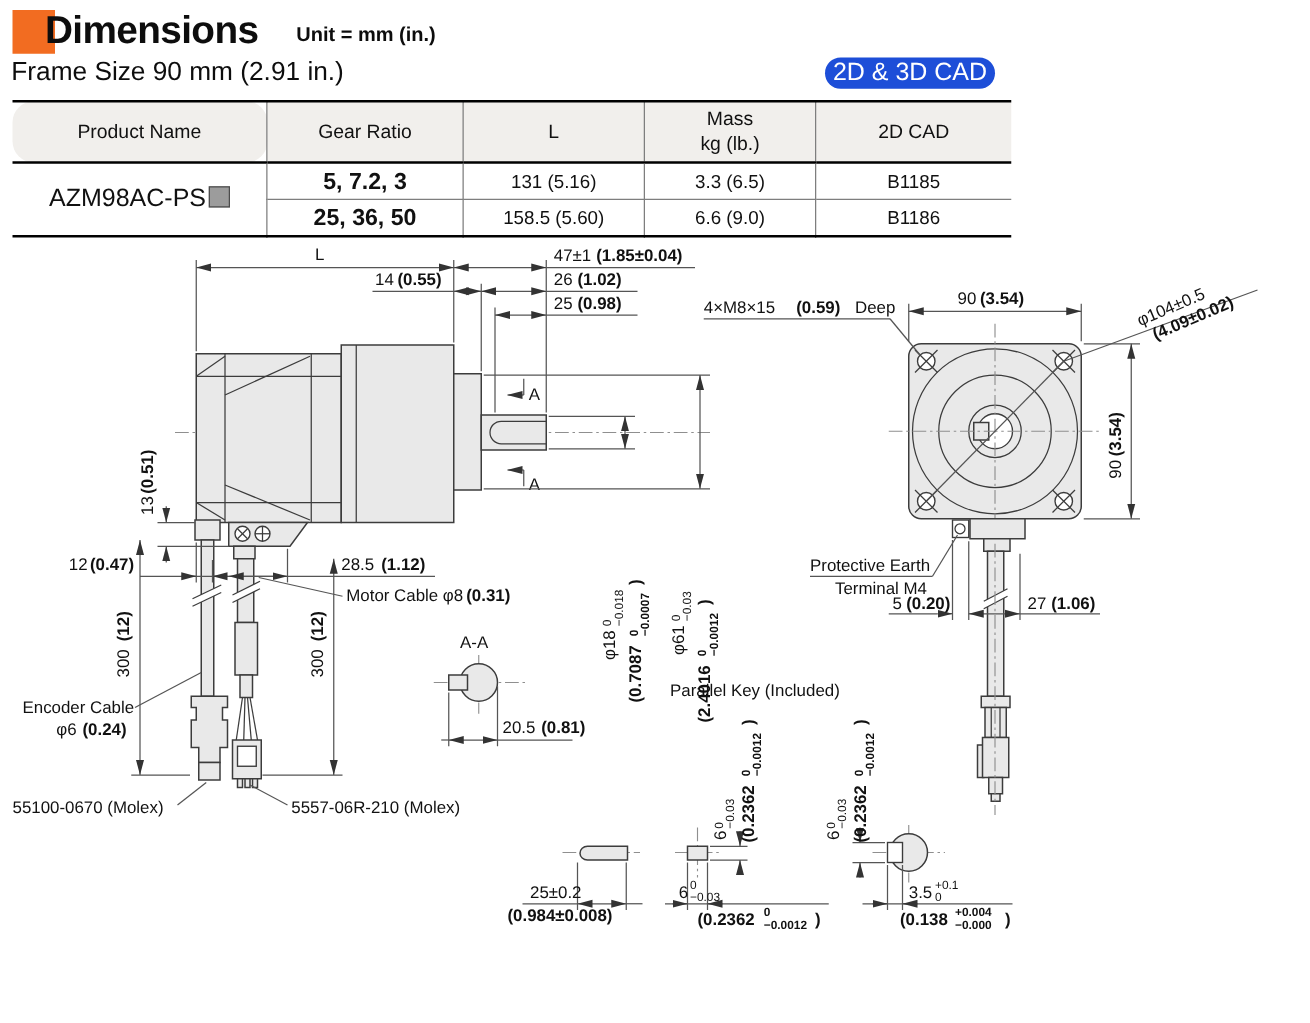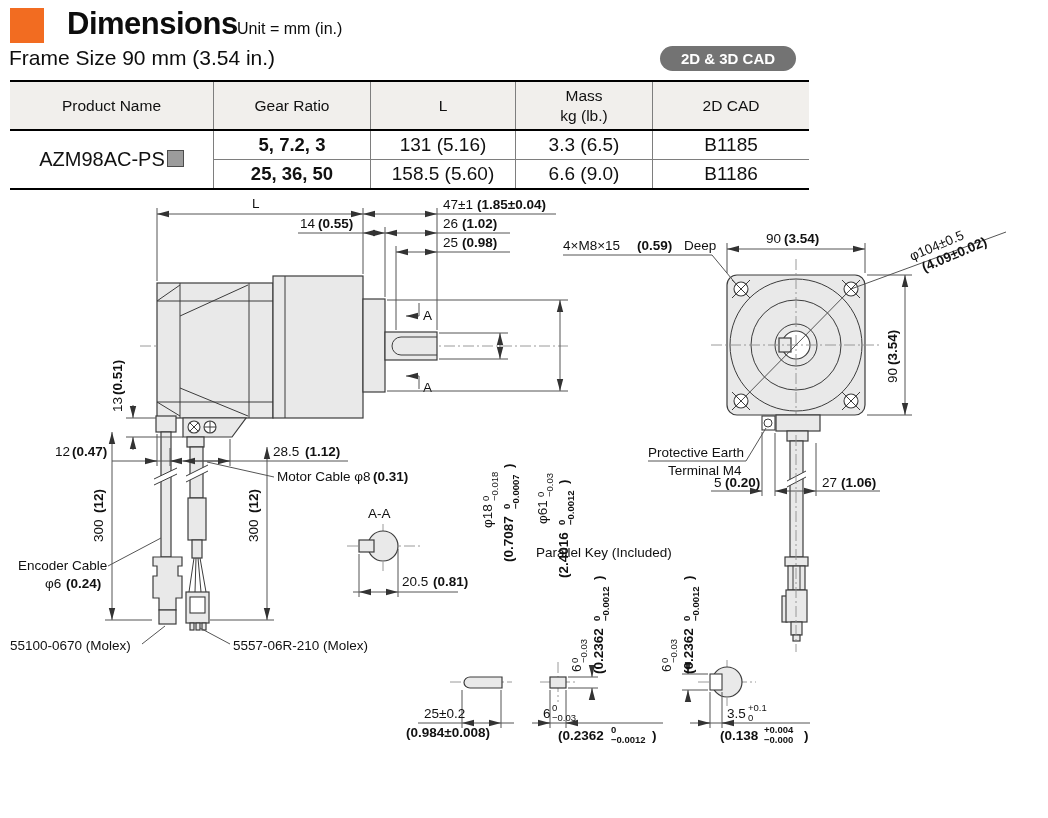--- a/index.html
+++ b/index.html
@@ -1,58 +1,58 @@
 <!DOCTYPE html>
 <html><head>
 <meta charset="utf-8">
 <style>
   html,body{margin:0;padding:0;background:#fff;}
   body{width:1048px;height:818px;position:relative;font-family:"Liberation Sans",sans-serif;color:#111;overflow:hidden;}
   
   .hdr-square{position:absolute;left:10px;top:8px;width:34px;height:35px;background:#f26c21;}
-  .hdr-title{position:absolute;left:67px;top:6px;font-size:31px;font-weight:700;letter-spacing:-0.5px;color:#0d0d0d;}
-  .hdr-unit{position:absolute;left:237px;top:20px;font-size:16px;font-weight:400;color:#0d0d0d;}
+  .hdr-title{position:absolute;left:36px;top:6px;font-size:31px;font-weight:700;letter-spacing:-0.5px;color:#0d0d0d;}
+  .hdr-unit{position:absolute;left:237px;top:20px;font-size:16px;font-weight:700;color:#0d0d0d;}
   .frame-size{position:absolute;left:9px;top:46px;font-size:21px;color:#0d0d0d;}
-  .cad-badge{position:absolute;left:660px;top:46px;width:136px;height:25px;background:#737373;border-radius:13px;
-             color:#fff;font-size:15px;font-weight:700;text-align:center;line-height:25px;}
+  .cad-badge{position:absolute;left:660px;top:46px;width:136px;height:25px;background:#1d4ed8;border-radius:13px;
+             color:#fff;font-size:20px;font-weight:400;text-align:center;line-height:25px;}
   
   table.spec{position:absolute;left:10px;top:80px;border-collapse:collapse;table-layout:fixed;
              border-top:2px solid #000;border-bottom:2px solid #000;}
   table.spec td{border-left:1px solid #7e7e7e;border-right:1px solid #7e7e7e;border-bottom:1px solid #7e7e7e;
                 text-align:center;vertical-align:middle;padding:0;}
-  table.spec tr td:first-child{border-left:none;}
+  table.spec tr td:first-child{border-left:none;border-radius:17px;}
   table.spec tr td:last-child{border-right:none;}
   td.hd{background:#f1efec;height:47px;font-size:15.5px;border-bottom:2px solid #000 !important;line-height:1.25;}
   td.c-product{width:203px;}
   td.c-gear{width:156px;}
   td.c-l{width:144px;}
   td.c-mass{width:136px;}
   td.c-cad{width:156px;}
   td.prod{font-size:20px;font-weight:400;border-bottom:none !important;}
   .prod-sq{display:inline-block;width:15px;height:15px;background:#9c9c9c;border:1px solid #4c4c4c;margin-left:2px;transform:translateY(1px);}
   td.gear{font-size:18.5px;font-weight:700;height:28px;}
-  td.val{font-size:19px;height:28px;}
+  td.val{font-size:15px;height:28px;}
   
   text.t{font-family:"Liberation Sans",sans-serif;font-size:13.5px;fill:#111;}
   text.b{font-weight:700;}
   text.s{font-size:9.5px;}
   .dl{stroke:#555;stroke-width:1;fill:none;}
   .ol{stroke:#3c3c3c;stroke-width:1.2;fill:#e9e9e9;}
   .ol2{stroke:#3c3c3c;stroke-width:1;fill:none;}
   .wh{stroke:#3c3c3c;stroke-width:1.1;fill:#fff;}
   .cl{stroke:#8f8f8f;stroke-width:0.9;fill:none;stroke-dasharray:11 3 2 3;}
   .brk{stroke:#3c3c3c;stroke-width:1;fill:none;}
 </style>
 </head>
 <body>
 
 <div class="hdr-square"></div>
 <div class="hdr-title">Dimensions</div>
 <div class="hdr-unit">Unit = mm (in.)</div>
-<div class="frame-size">Frame Size 90 mm (3.54 in.)</div>
+<div class="frame-size">Frame Size 90 mm (2.91 in.)</div>
 <div class="cad-badge">2D &amp; 3D CAD</div>
 
 <table class="spec">
   <tbody>
       <tr>
     <td class="hd c-product">Product Name</td>
     <td class="hd c-gear">Gear Ratio</td>
     <td class="hd c-l">L</td>
     <td class="hd c-mass">
       <div>Mass</div>

